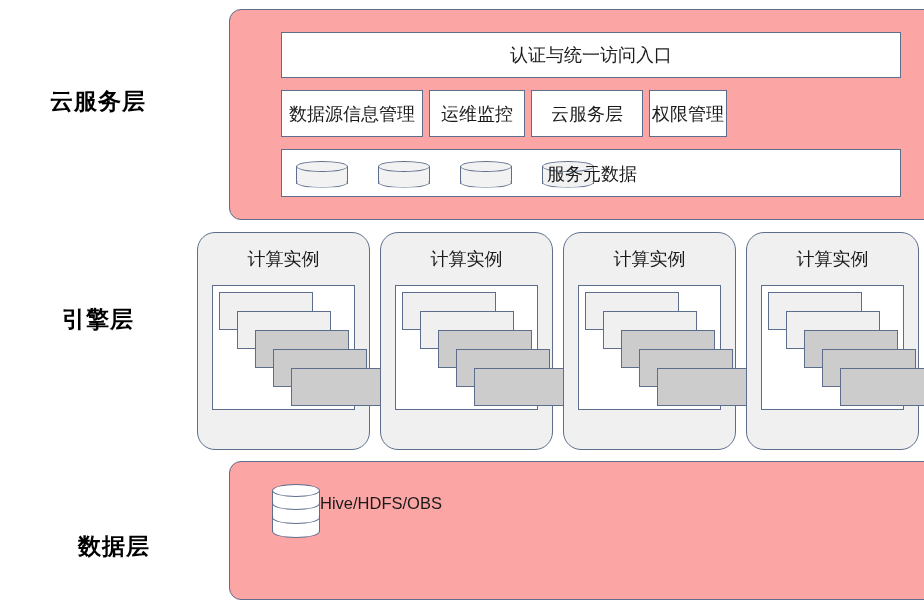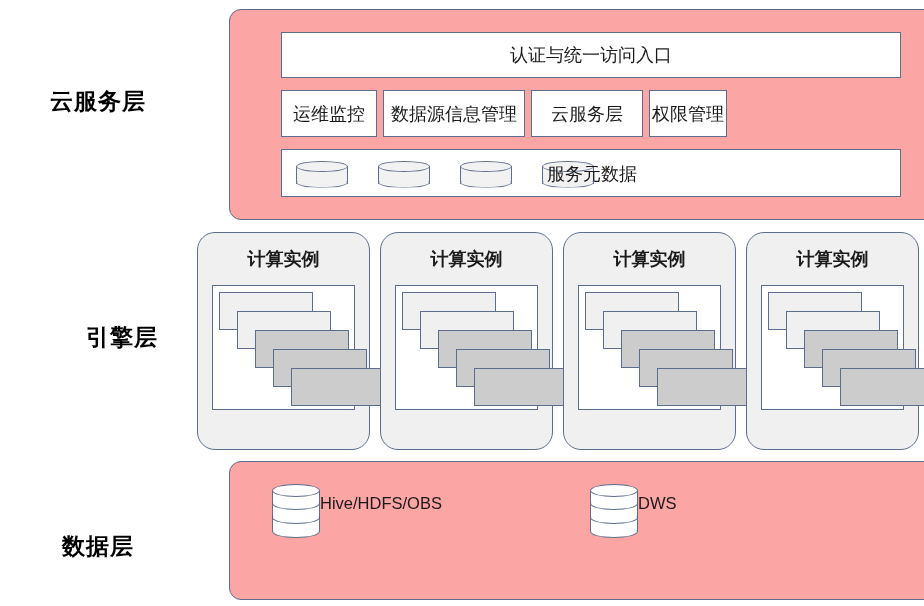--- a/index.html
+++ b/index.html
@@ -21,22 +21,22 @@
     left: 0;
     width: 196px;
     text-align: center;
     font-family: "DejaVu Sans", "Liberation Sans", sans-serif;
     font-weight: bold;
     font-size: 23px;
     color: #000000;
     letter-spacing: 1px;
   }
   #label-cloud  { top: 86px; }
-  #label-engine { top: 322px; margin-left: 24px; }
-  #label-data   { top: 531px; }
+  #label-engine { top: 304px; }
+  #label-data   { top: 531px; padding-left: 16px; }
 
   
   .panel {
     position: absolute;
     background: #fca5a5;
     border: 1.6px solid #5D6E8C;
     border-radius: 12px;
     box-sizing: border-box;
     margin-left: 32px;
   }
@@ -168,21 +168,20 @@
     box-sizing: border-box;
   }
   .instance-title {
     position: absolute;
     left: 0; top: 14px;
     width: 100%;
     text-align: center;
     font-family: "Liberation Serif", "DejaVu Serif", serif;
     font-size: 18px;
     color: #1a1a1a;
-    font-weight: bold;
   }
   .stack-box {
     position: absolute;
     left: 14px;
     top: 52px;
     right: 14px;
     height: 125px;
     background: #FFFFFF;
     border: 1.5px solid #5D6E8C;
     box-sizing: border-box;
@@ -283,22 +282,22 @@
 
 <div class="layer-label" id="label-cloud">云服务层</div>
 <div class="layer-label" id="label-engine">引擎层</div>
 <div class="layer-label" id="label-data">数据层</div>
 
 <div class="panel" id="cloud-panel">
 
   <div class="white-box" id="auth-bar">认证与统一访问入口</div>
 
   <div id="services-row">
+    <div class="white-box" style="width:142px">数据源信息管理</div>
     <div class="white-box" style="width:96px">运维监控</div>
-    <div class="white-box" style="width:142px">数据源信息管理</div>
     <div class="white-box" style="width:112px">云服务层</div>
     <div class="white-box" style="width:78px">权限管理</div>
   </div>
 
   <div class="white-box" id="meta-bar">
     <div id="meta-cyl-wrap">
       <div class="disk">
         <div class="body"></div>
           <div class="bot"></div>
           <div class="top"></div>
@@ -381,25 +380,15 @@
         <div class="ring r1"></div>
           <div class="ring r2"></div>
           <div class="top"></div>
       </div>
       <div class="db-label">Hive/HDFS/OBS</div>
     </div>
 
 
 
 
-    <div class="db-item">
-      <div class="db-cyl">
-        <div class="body"></div>
-          <div class="bot"></div>
-        <div class="ring r1"></div>
-          <div class="ring r2"></div>
-          <div class="top"></div>
-      </div>
-      <div class="db-label">DWS</div>
-    </div>
 
   </div>
 </div>
 
 </body></html>

